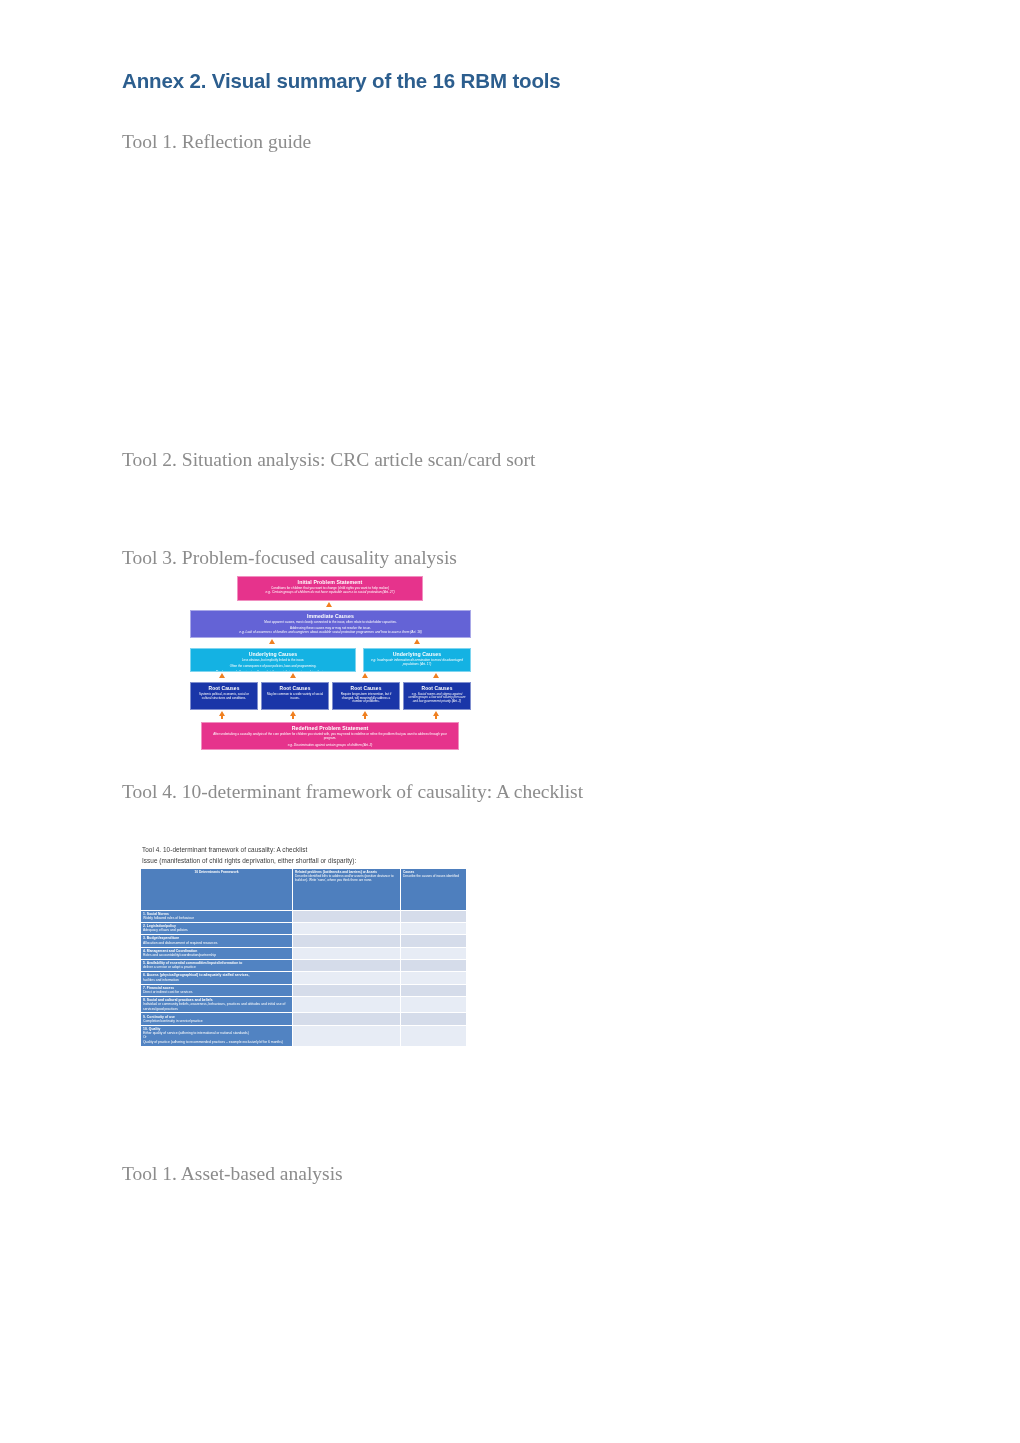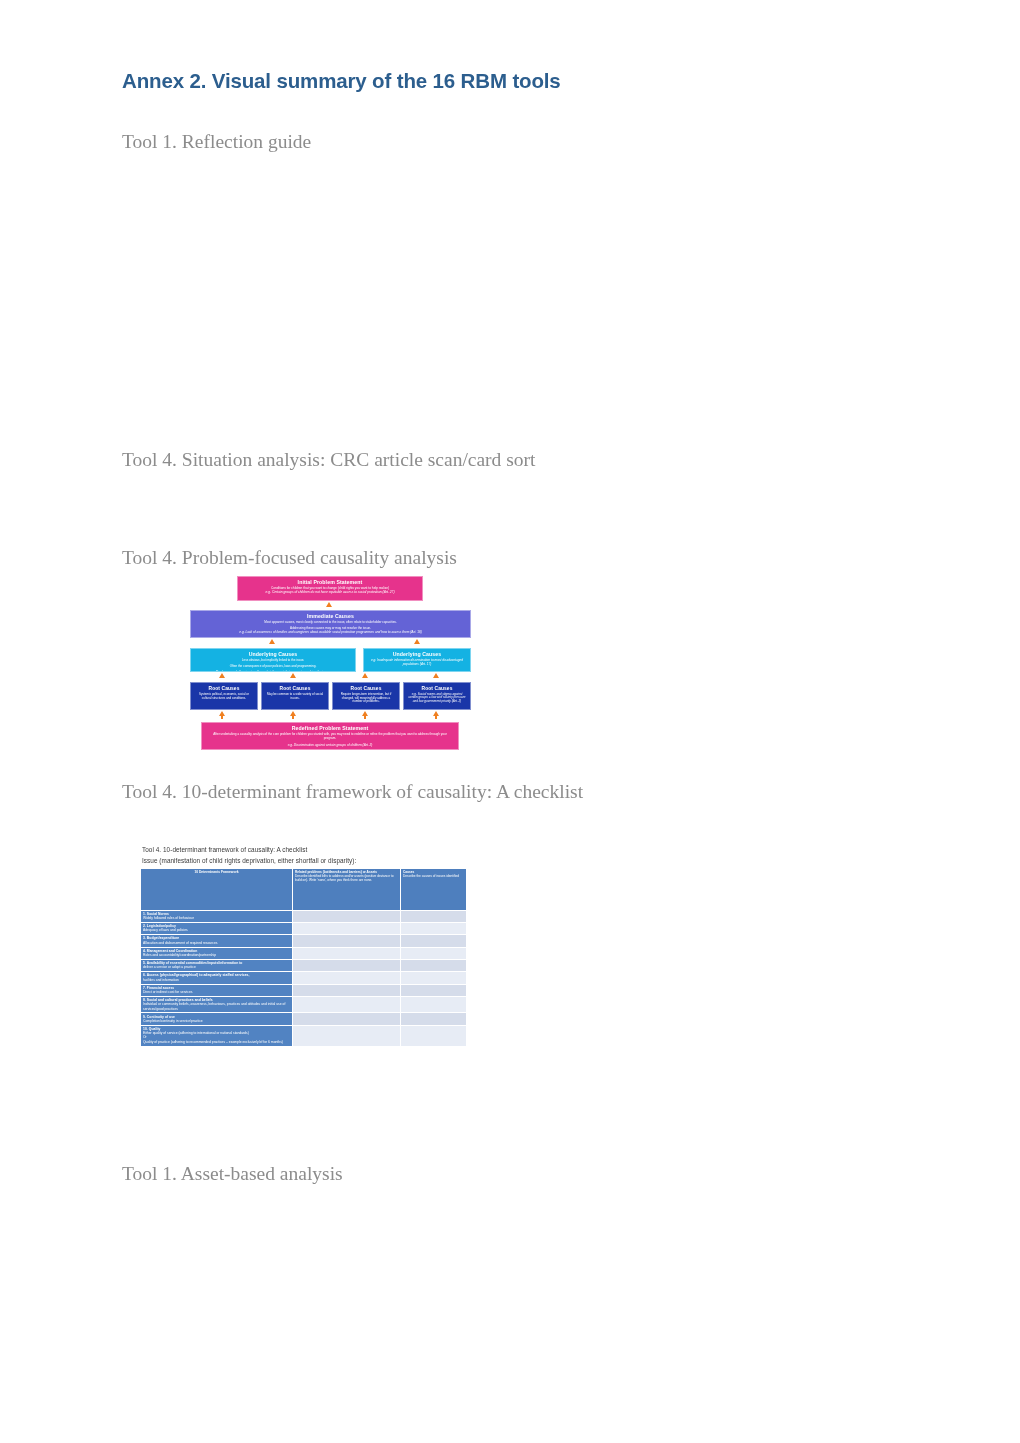--- a/index.html
+++ b/index.html
@@ -216,22 +216,22 @@
 </style>
 </head>
 <body>
 
 <div class="page">
   <div class="content">
 
     <div class="doc-title">Annex 2. Visual summary of the 16 RBM tools</div>
 
     <div id="h-tool1" class="tool-heading">Tool 1. Reflection guide</div>
-    <div id="h-tool2" class="tool-heading">Tool 4. Situation analysis: CRC article scan/card sort</div>
-    <div id="h-tool3" class="tool-heading">Tool 4. Problem-focused causality analysis</div>
+    <div id="h-tool2" class="tool-heading">Tool 2. Situation analysis: CRC article scan/card sort</div>
+    <div id="h-tool3" class="tool-heading">Tool 3. Problem-focused causality analysis</div>
     <div id="h-tool4" class="tool-heading">Tool 4. 10-determinant framework of causality: A checklist</div>
     <div id="h-tool5" class="tool-heading">Tool 1. Asset-based analysis</div>
 
     <div class="fig-tool3">
 
       <div id="t3-initial" class="t3box">
         <span class="t3title">Initial Problem Statement</span>
         <span class="t3body">Conditions for children that you want to change (child rights you want to help realize)</span>
         <span class="t3eg">e.g. Certain groups of children do not have equitable access to social protection (Art. 27)</span>
       </div>

